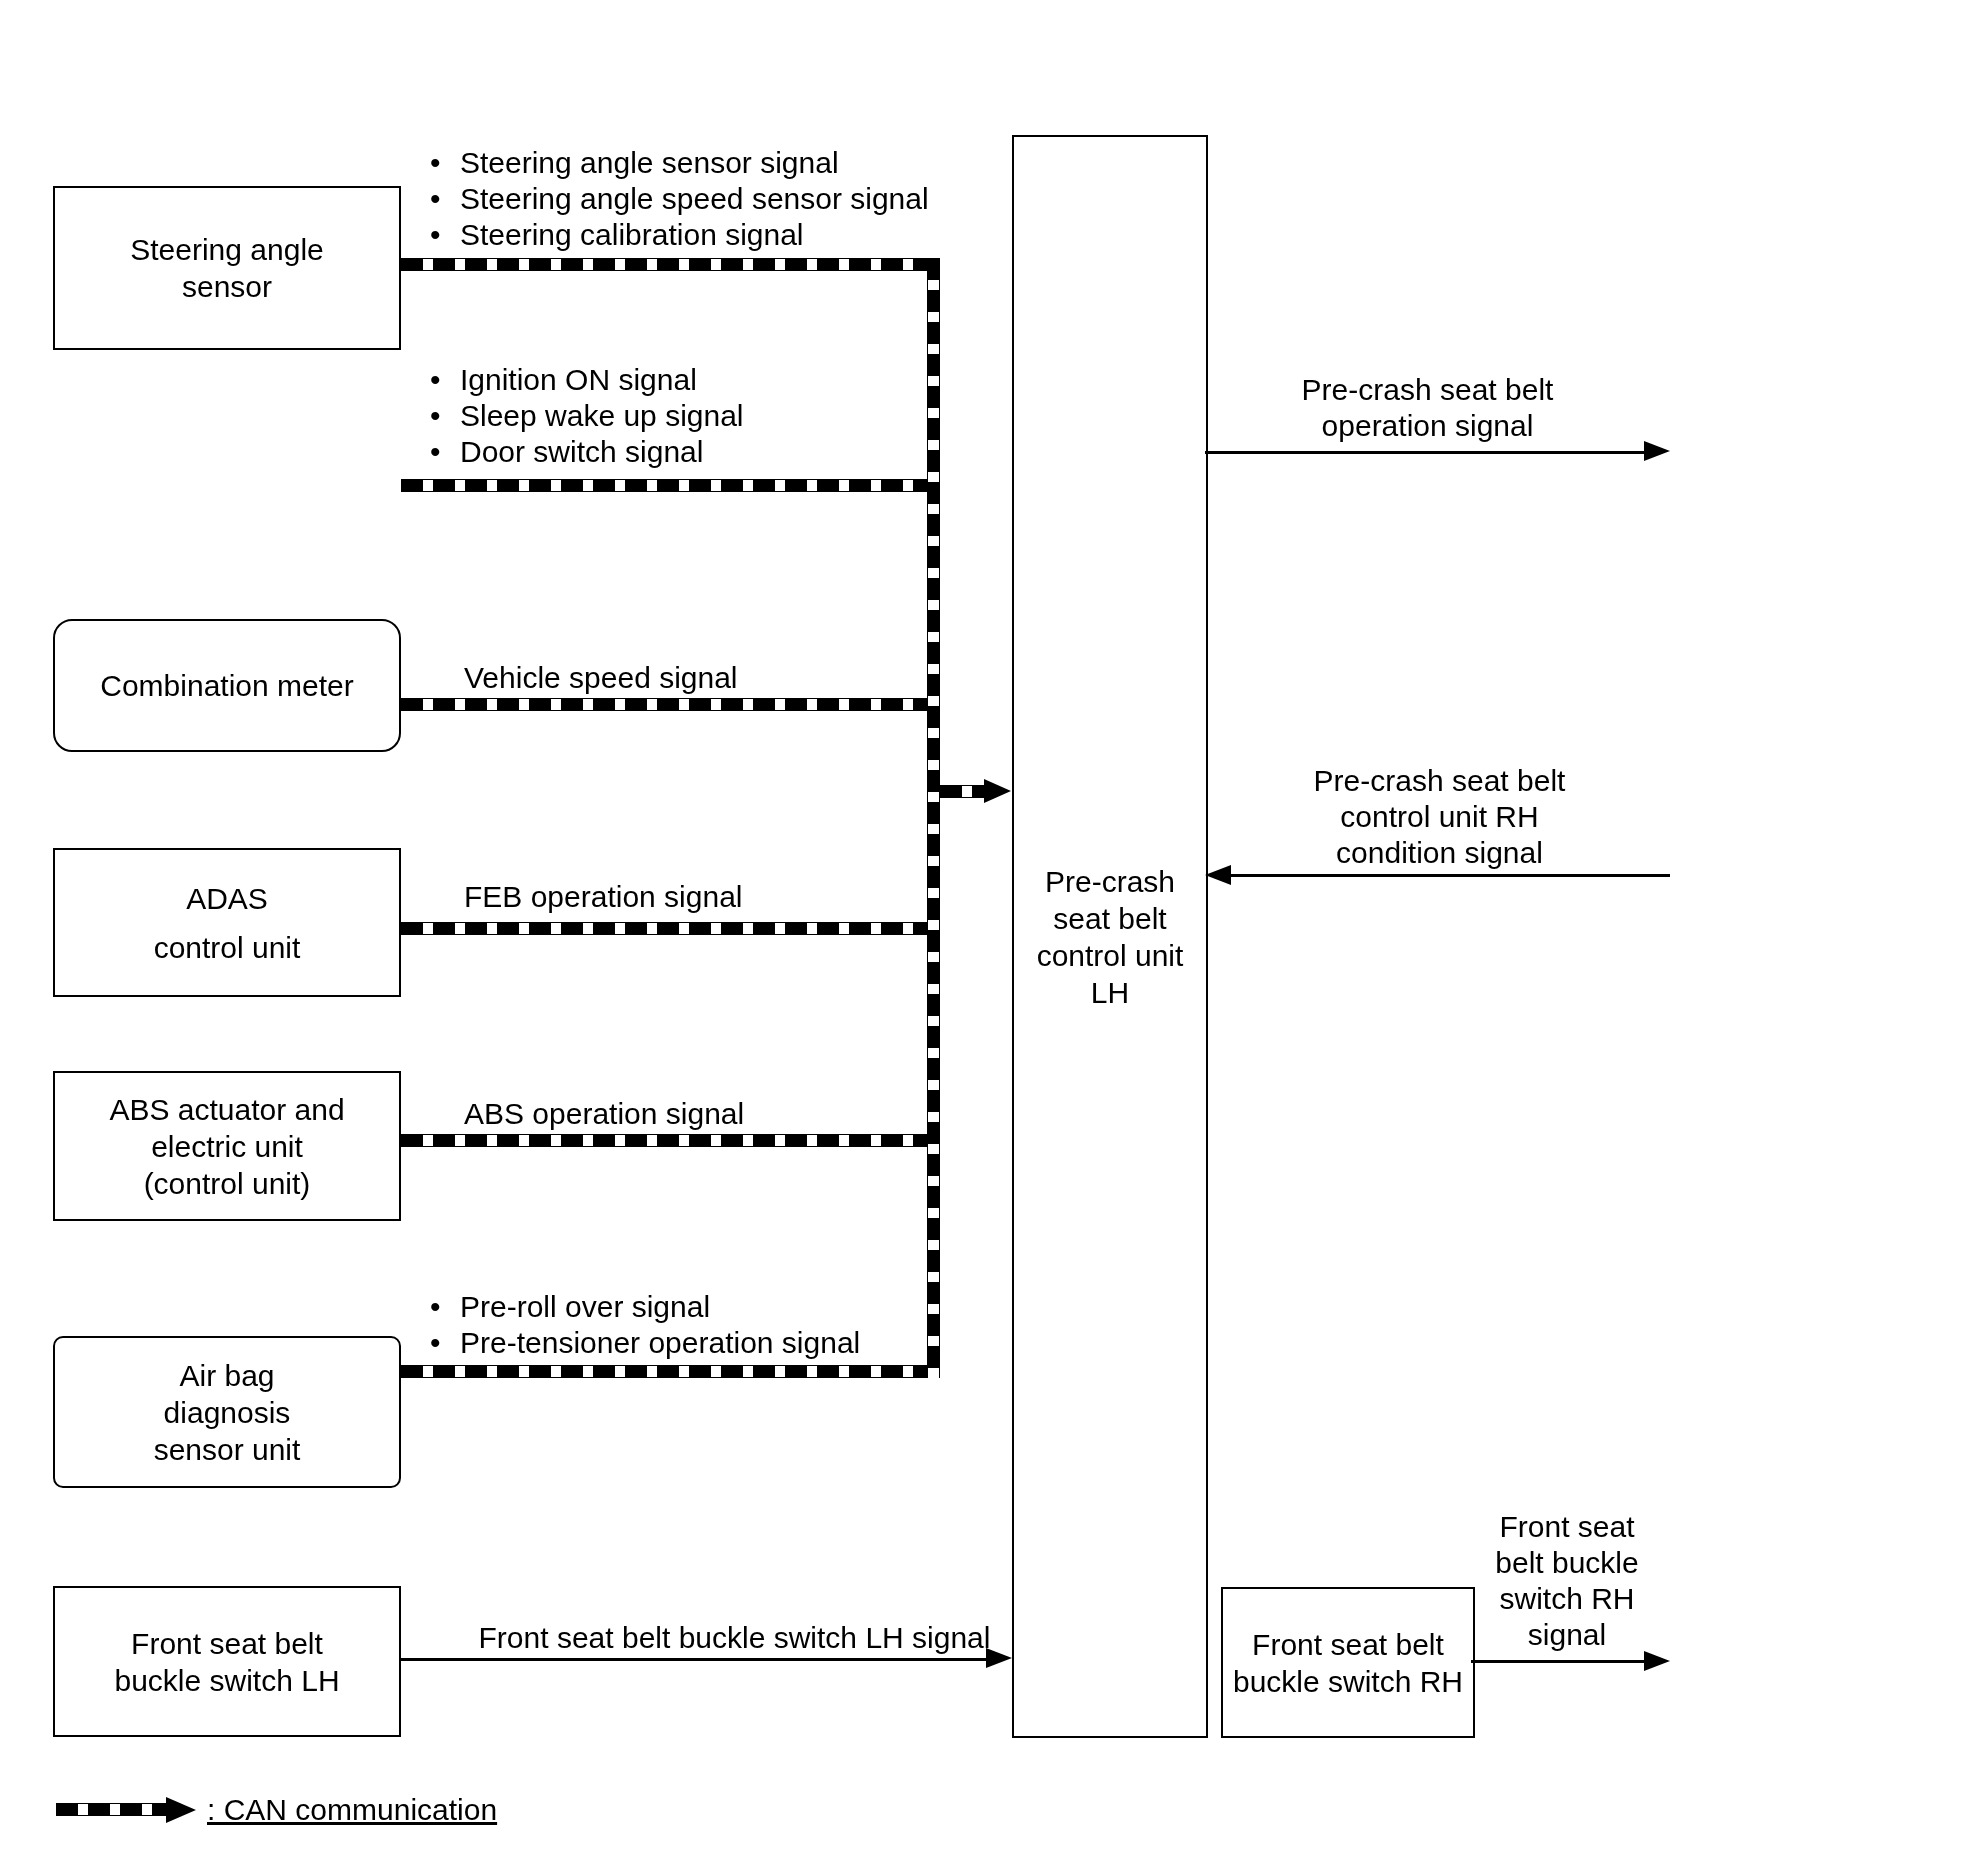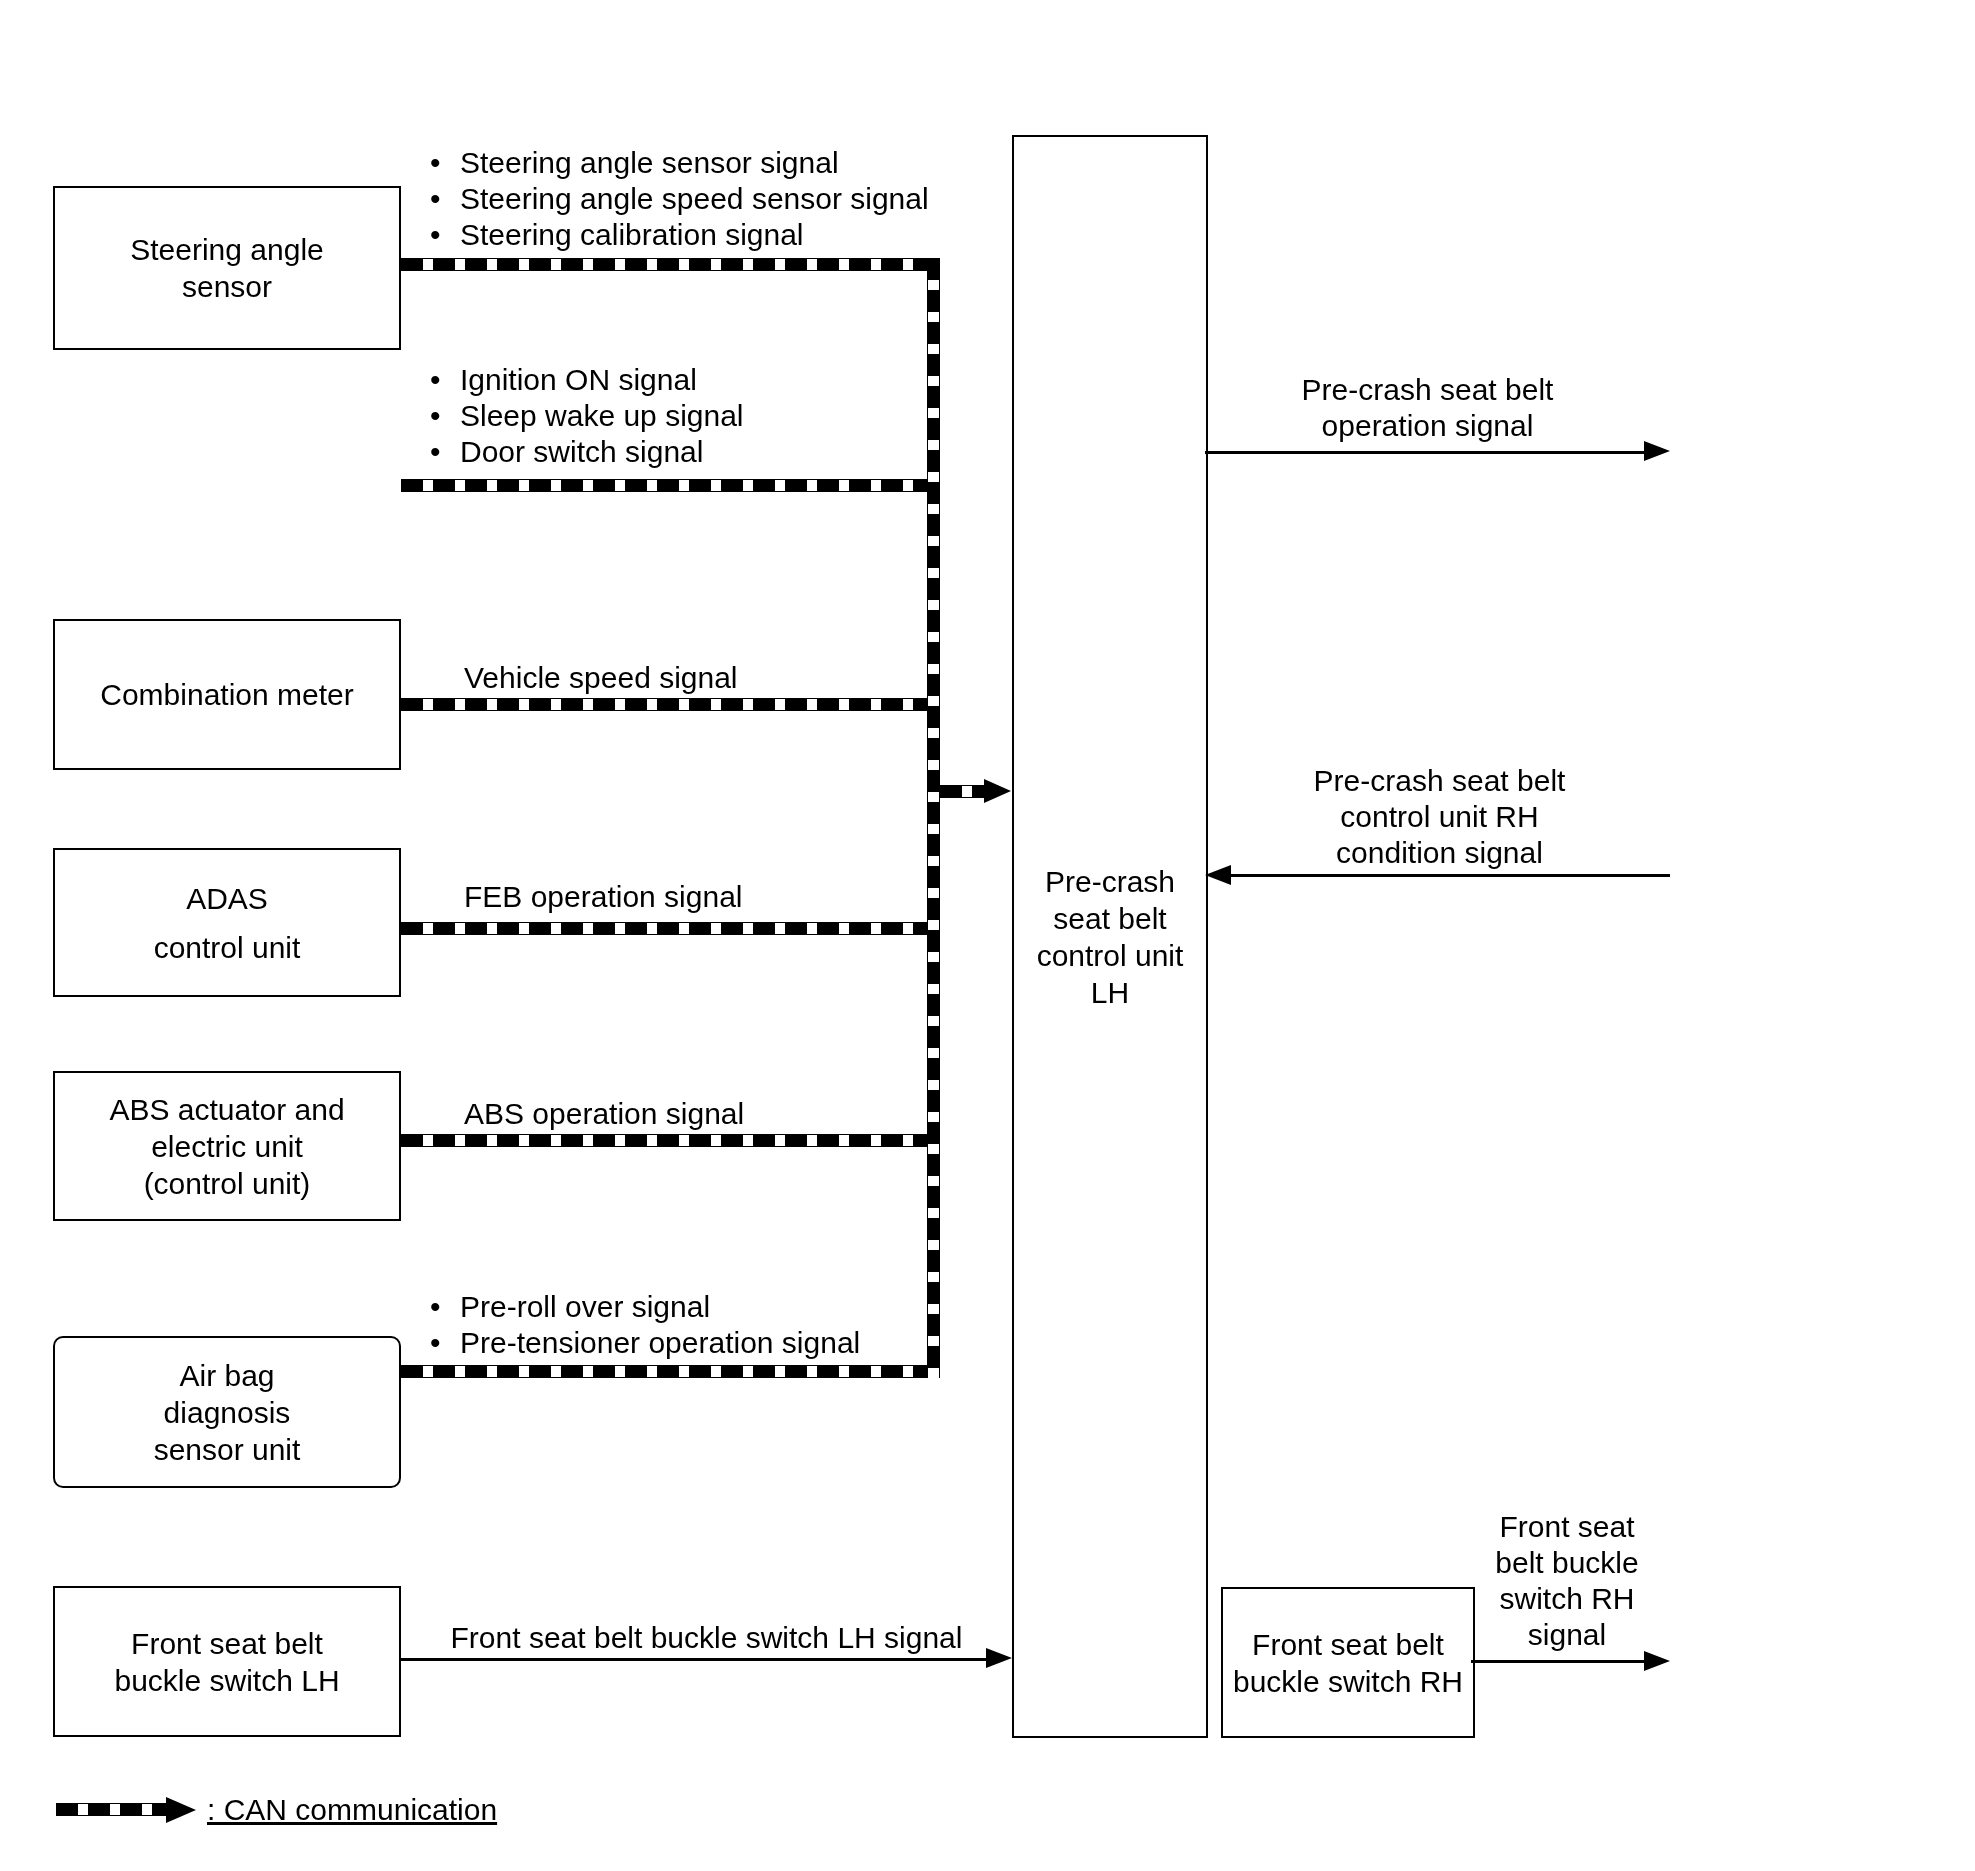--- a/index.html
+++ b/index.html
@@ -46,21 +46,21 @@
 <body>
 
 <div class="canvas">
 
   <div class="b-box" style="left:53px;top:186px;width:348px;height:164px;">
     <div>Steering angle</div>
     <div>sensor</div>
   </div>
 
 
-  <div class="b-box" style="left:53px;top:619px;width:348px;height:151px;">
+  <div class="b-box" style="left:53px;top:619px;width:348px;height:133px;border-radius:19px;">
     <div>Combination meter</div>
   </div>
 
   <div class="b-box" style="left:53px;top:848px;width:348px;height:149px;gap:12px;">
     <div>ADAS</div>
     <div>control unit</div>
   </div>
 
   <div class="b-box" style="left:53px;top:1071px;width:348px;height:150px;">
     <div>ABS actuator and</div>
@@ -97,21 +97,21 @@
   <div class="canh" style="left:401px;top:698px;width:527px;"></div>
   <div class="canh" style="left:401px;top:922px;width:527px;"></div>
   <div class="canh" style="left:401px;top:1134px;width:527px;"></div>
   <div class="canh" style="left:401px;top:1365px;width:527px;"></div>
   <div class="canv" style="left:927px;top:258px;height:1120px;"></div>
   <div class="canh" style="left:940px;top:785px;width:45px;"></div>
   <div class="ar rb" style="left:984px;top:779px;"></div>
 
   <div class="sol" style="left:401px;top:1658px;width:587px;"></div>
   <div class="ar r" style="left:986px;top:1648px;"></div>
-  <div class="lbl c" style="left:401px;top:1620px;width:611px;">
+  <div class="lbl c" style="left:401px;top:1620px;width:611px;padding-left:28px;">
     <div>Front seat belt buckle switch LH signal</div>
   </div>
 
   <div class="sol" style="left:1205px;top:451px;width:441px;"></div>
   <div class="ar r" style="left:1644px;top:441px;"></div>
   <div class="lbl c" style="left:1210px;top:372px;width:435px;">
     <div>Pre-crash seat belt</div>
     <div>operation signal</div>
   </div>
 

